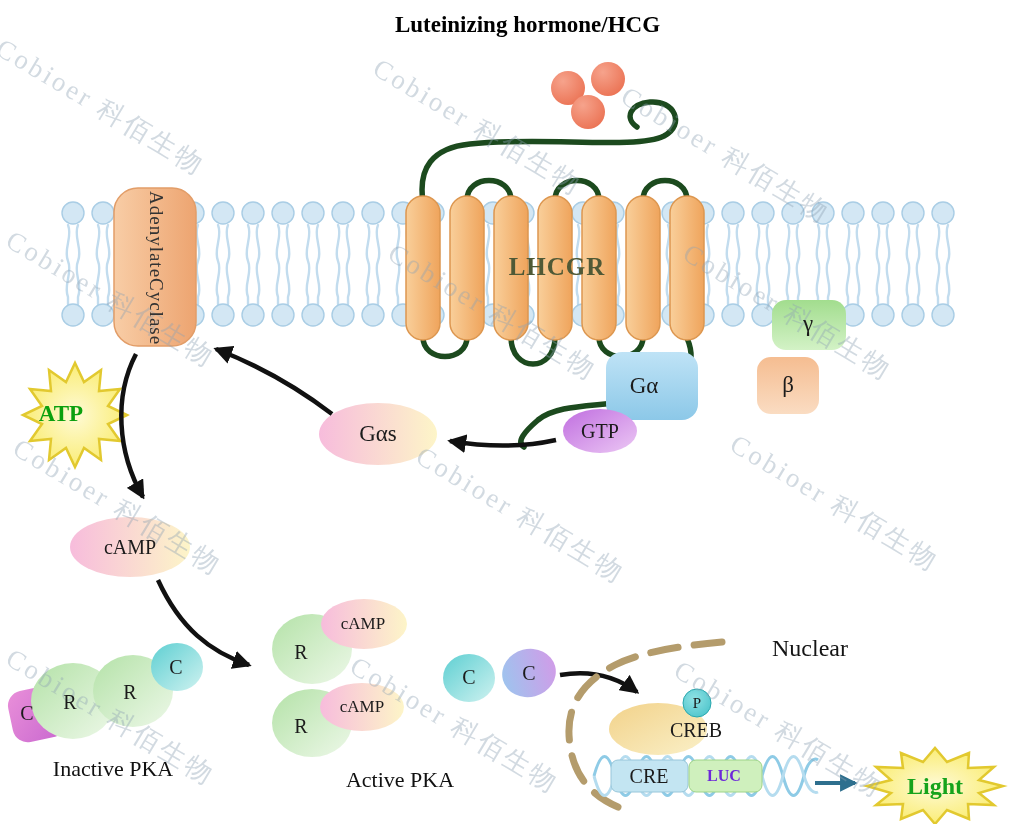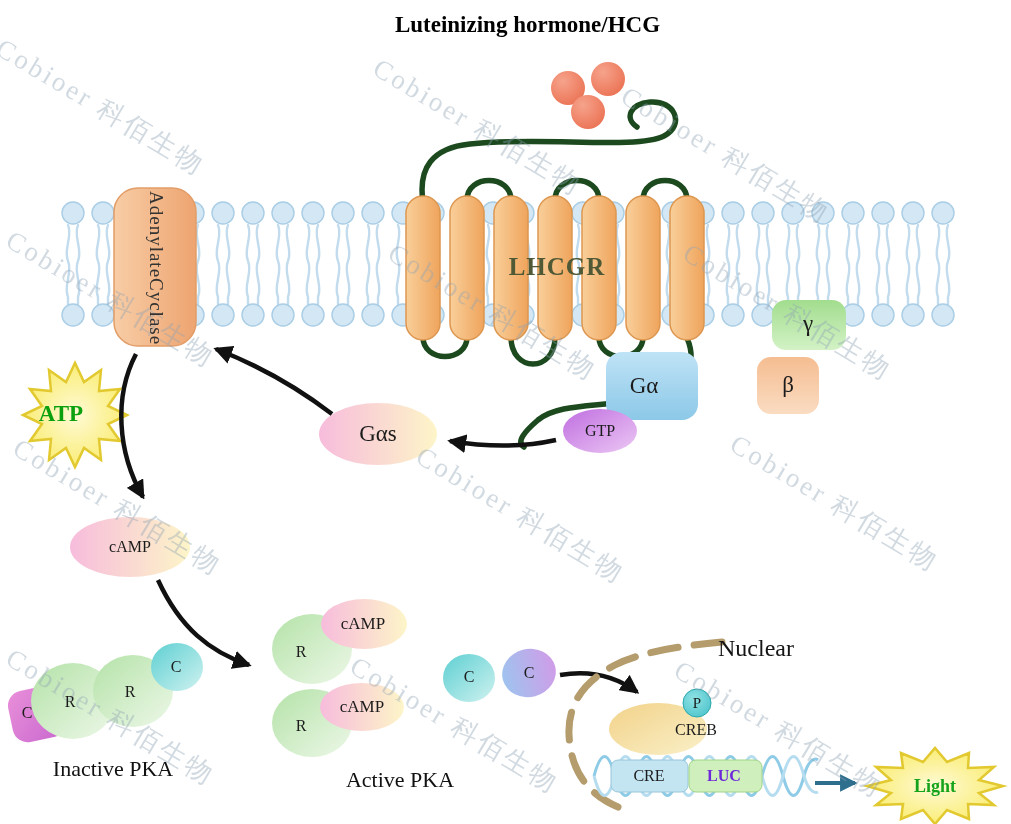--- a/index.html
+++ b/index.html
@@ -11,25 +11,25 @@
         font-family:"Liberation Serif", serif; pointer-events:none; }
   .title { position:absolute; top:12px; left:0; width:100%; text-align:center; z-index:6;
            font-weight:bold; font-size:23px; color:#000;margin-left:22px; }
   .lbl { position:absolute; transform:translate(-50%,-50%); z-index:6; color:#1b1b1b; white-space:nowrap; }
   .receptor-name { font-weight:bold; font-size:25px; color:#4f5936; letter-spacing:1px; }
   .ac-label { position:absolute; left:118px; top:192px; width:76px; height:152px; z-index:6;
               display:flex; align-items:center; justify-content:center;
               writing-mode:vertical-lr; font-size:19px; color:#333; letter-spacing:1px; }
   .ac-label span { display:block; }
   .big { font-size:23px; }
-  .med { font-size:16px; }
+  .med { font-size:20px; }
   .small { font-size:17px; }
   .tiny { font-size:15px; }
   .atp-text { font-weight:bold; font-size:23px; color:#0ba00e; }
-  .light-text { font-weight:bold; font-size:18px; color:#16a31c; }
+  .light-text { font-weight:bold; font-size:24px; color:#16a31c; }
   .luc-text { font-weight:bold; font-size:16px; color:#6d28d9; }
   .pka-caption { font-size:22px; color:#111; }
   .nuclear-text { font-size:24px; color:#151515; }
 </style>
 </head>
 <body>
 
 <div id="stage">
 
   <div>
@@ -219,21 +219,21 @@
   <div class="lbl med" style="left:301px;top:726px">R</div>
 
   <div class="lbl med" style="left:27px;top:713px">C</div>
   <div class="lbl med" style="left:176px;top:667px">C</div>
   <div class="lbl med" style="left:469px;top:677px">C</div>
   <div class="lbl med" style="left:529px;top:673px">C</div>
 
   <div class="lbl small" style="left:363px;top:624px">cAMP</div>
   <div class="lbl small" style="left:362px;top:707px">cAMP</div>
 
-  <div class="lbl nuclear-text" style="left:756px;top:648px">Nuclear</div>
+  <div class="lbl nuclear-text" style="left:810px;top:648px">Nuclear</div>
   <div class="lbl med" style="left:696px;top:730px">CREB</div>
   <div class="lbl tiny" style="left:697px;top:703px">P</div>
   <div class="lbl med" style="left:649px;top:776px">CRE</div>
   <div class="lbl luc-text" style="left:724px;top:776px">LUC</div>
 
   <div class="lbl light-text" style="left:935px;top:786px">Light</div>
 
 </div>
 
 </body></html>

